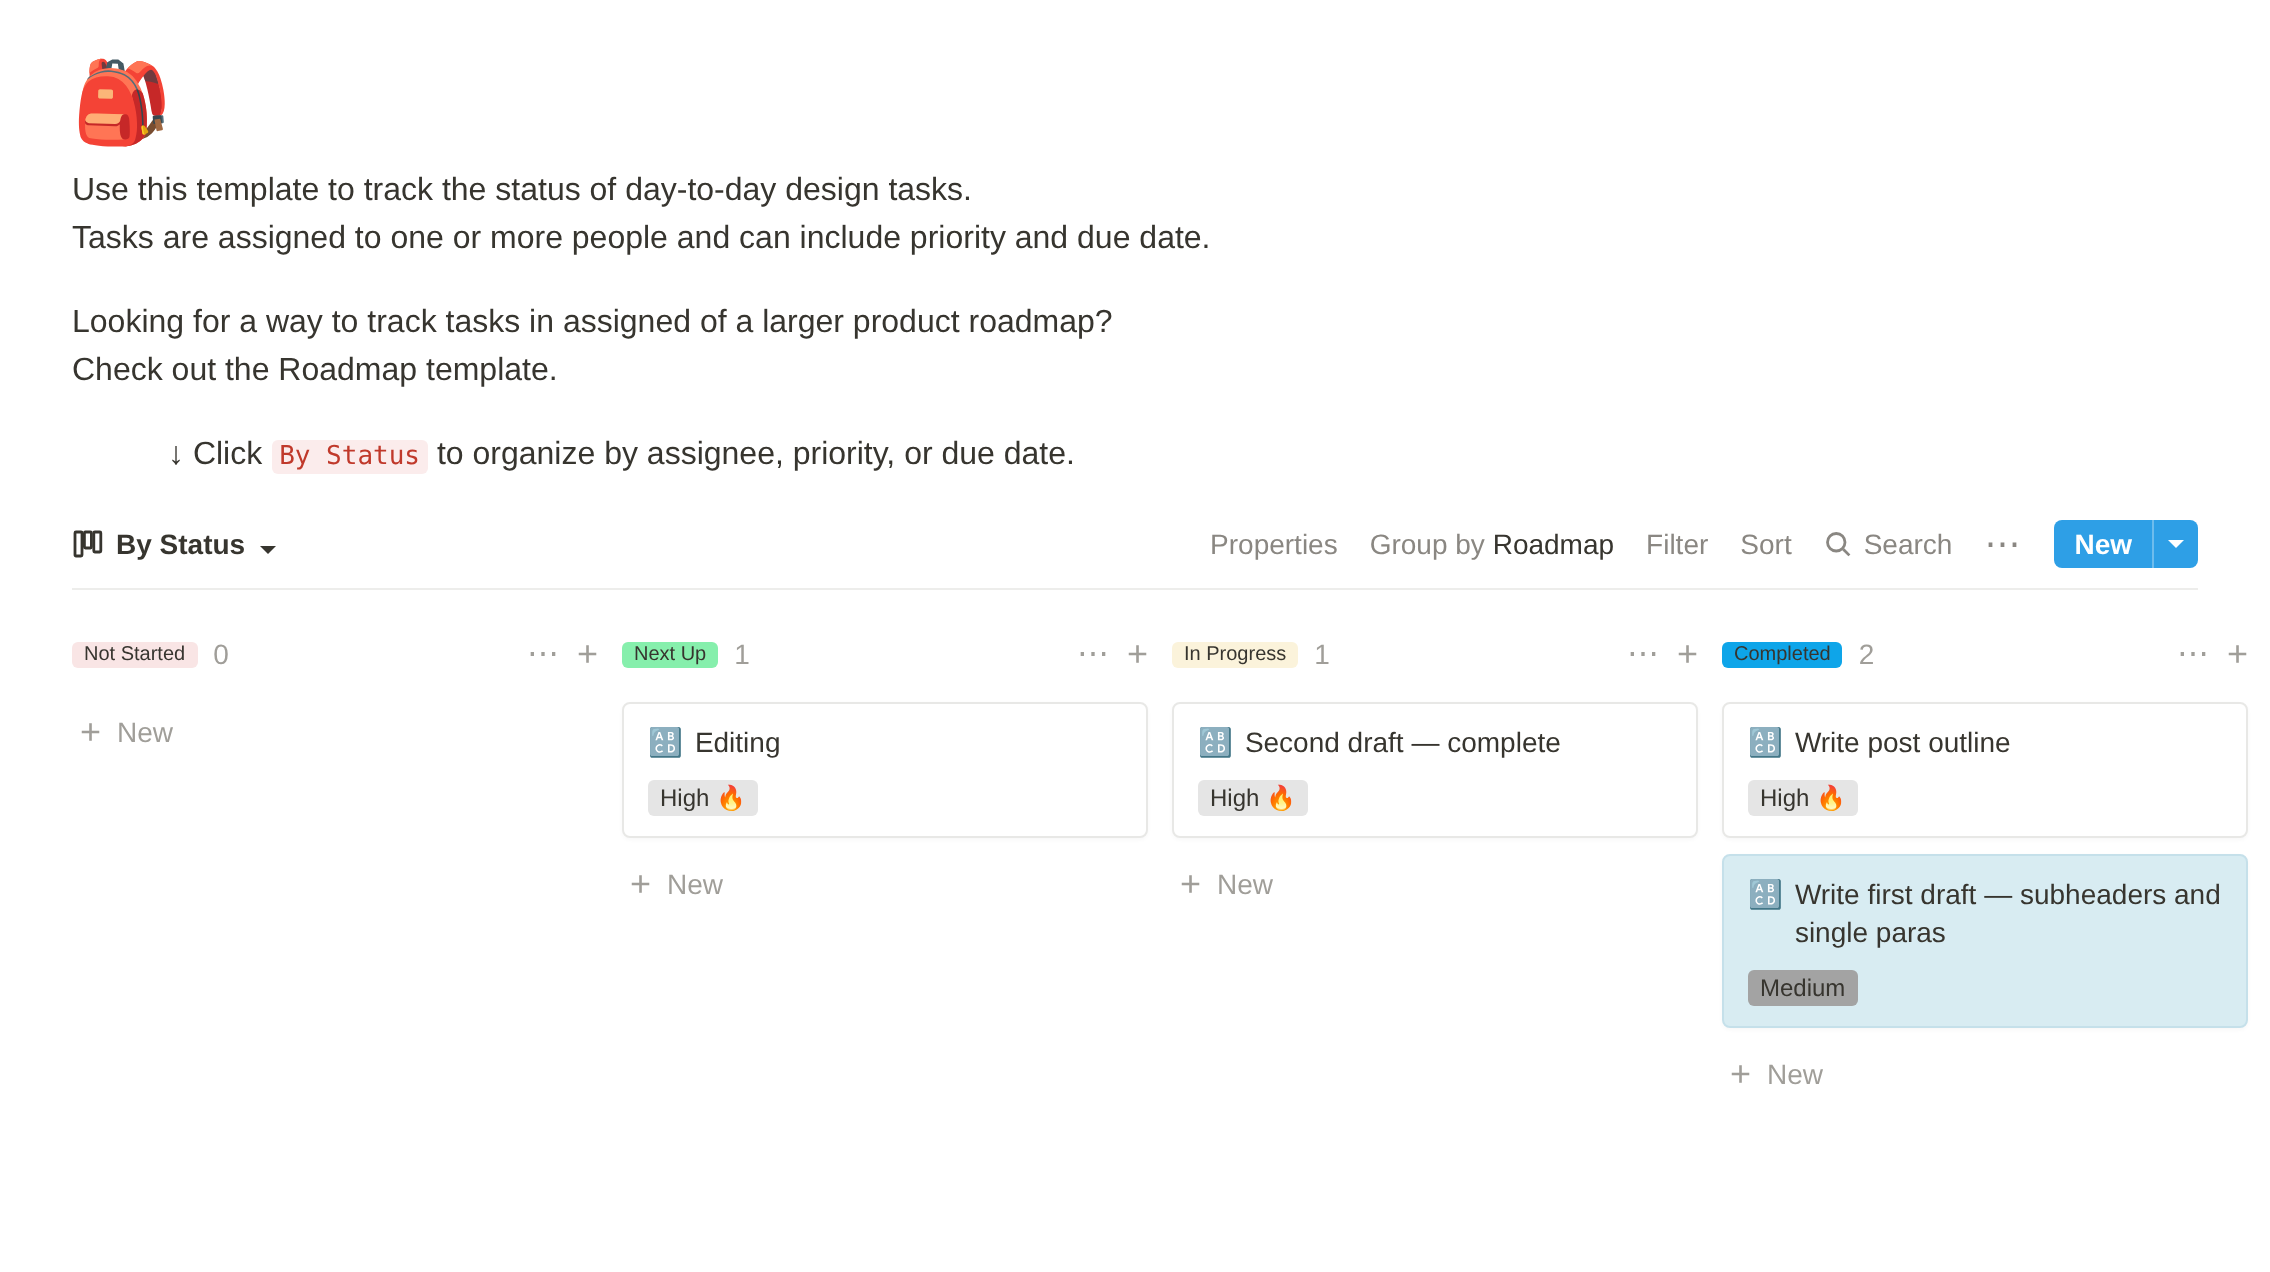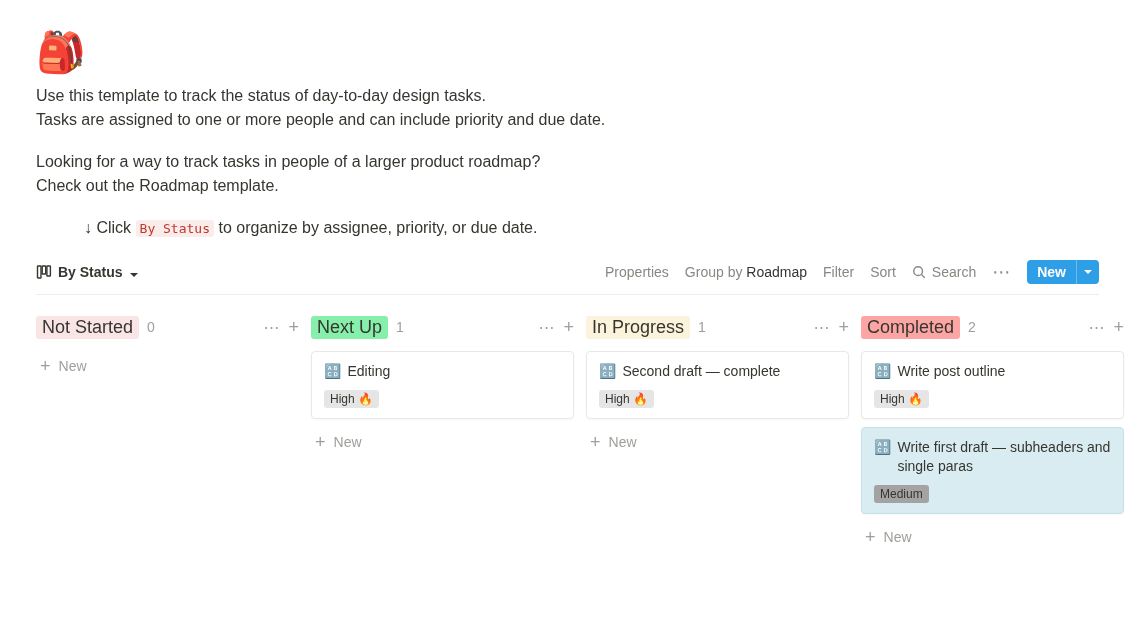--- a/index.html
+++ b/index.html
@@ -155,26 +155,26 @@
     }
     .col-header-left {
       display: flex;
       align-items: center;
       gap: 8px;
     }
     .status-tag {
       display: inline-block;
       padding: 1px 6px;
       border-radius: 3px;
-      font-size: 18px;
+      font-size: 10px;
     }
     .tag-notstarted { background: #f9e5e5; color: #37352f; }
     .tag-nextup { background: #86efac; color: #37352f; }
     .tag-inprogress { background: #fbf3db; color: #37352f; }
-    .tag-completed { background: #fca5a5; color: #37352f; }
+    .tag-completed { background: #0ea5e9; color: #37352f; }
     .col-count {
       color: #a09e99;
       font-size: 14px;
     }
     .col-header-right {
       display: flex;
       align-items: center;
       gap: 8px;
       color: #a09e99;
     }
@@ -253,21 +253,21 @@
   <div class="title-row">
     <span class="title-icon">🎒</span>
   </div>
 
   <div class="description">
     <p>Use this template to track the status of day-to-day design tasks.</p>
     <p>Tasks are assigned to one or more people and can include priority and due date.</p>
   </div>
 
   <div class="description">
-    <p>Looking for a way to track tasks in people of a larger product roadmap?</p>
+    <p>Looking for a way to track tasks in assigned of a larger product roadmap?</p>
     <p>Check out the Roadmap template.</p>
   </div>
 
   <div class="instruction">
     <span>↓ Click </span><span class="inline-code">By Status</span><span> to organize by assignee, priority, or due date.</span>
   </div>
 
   <div class="view-bar">
     <div class="view-left">
       <span class="board-icon">

